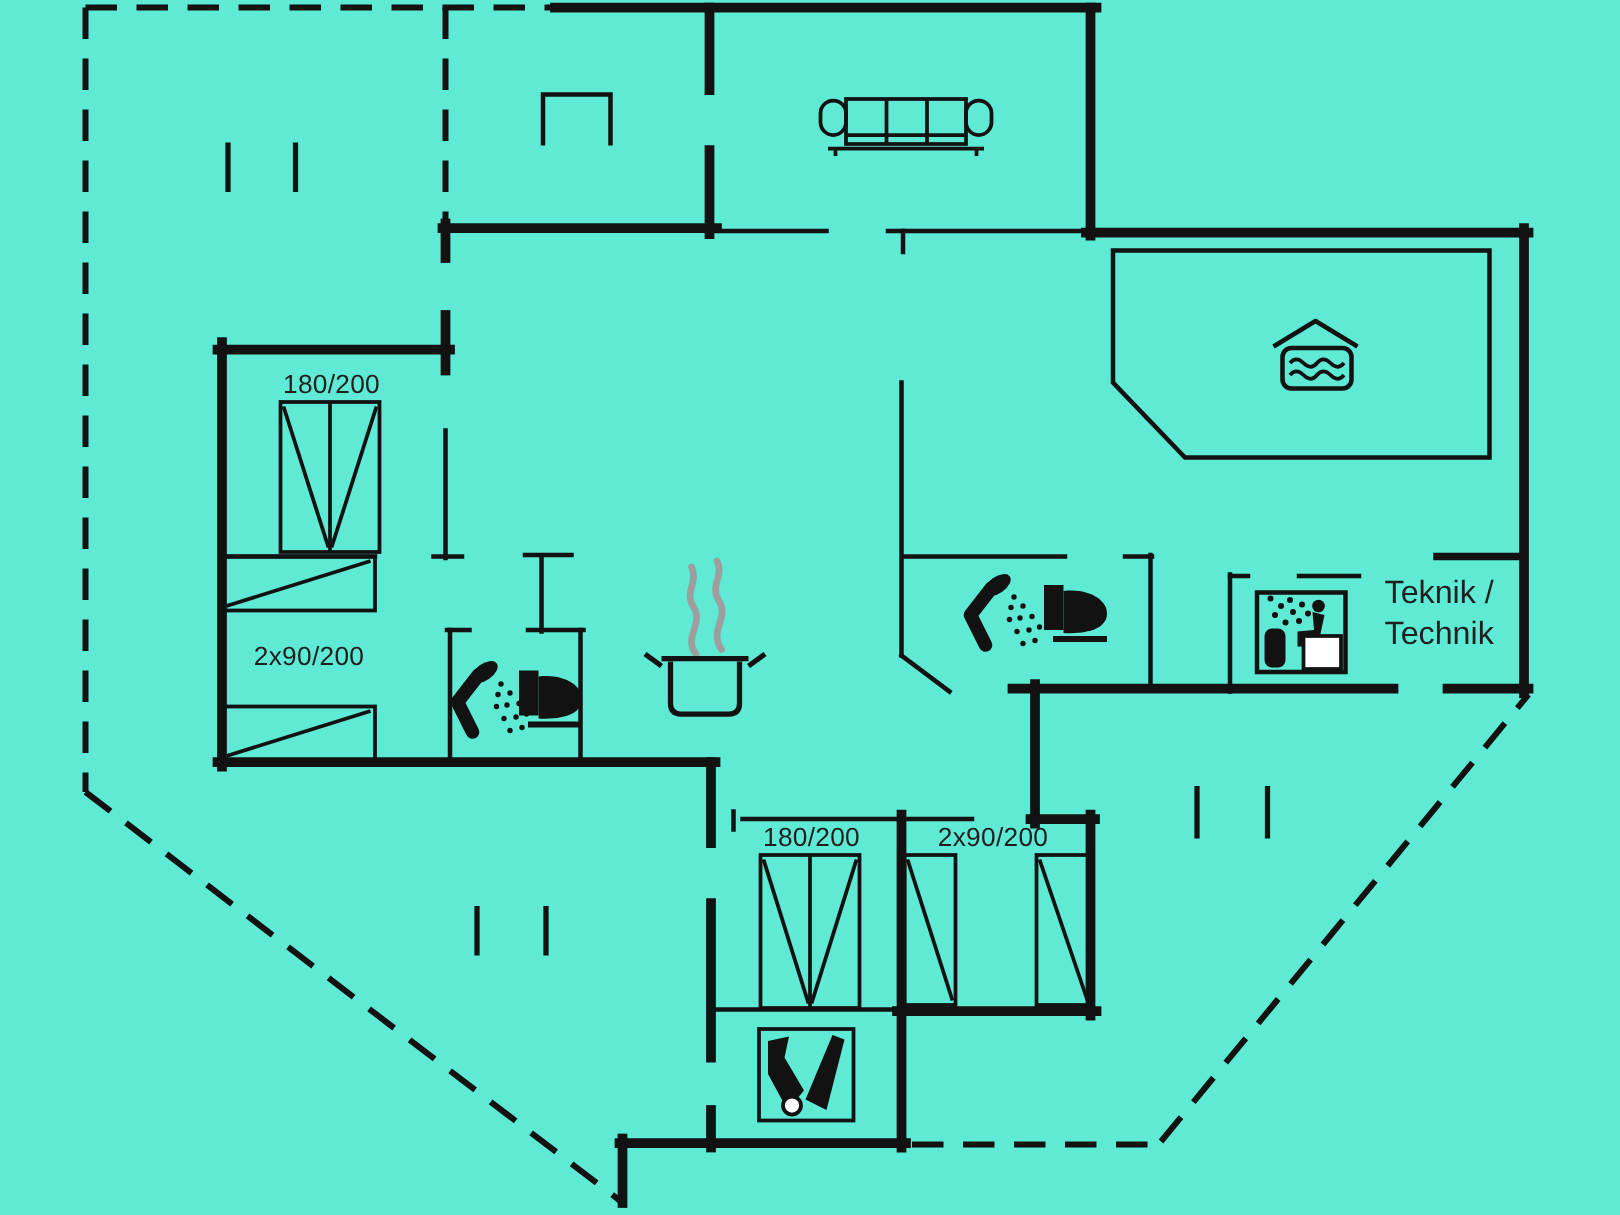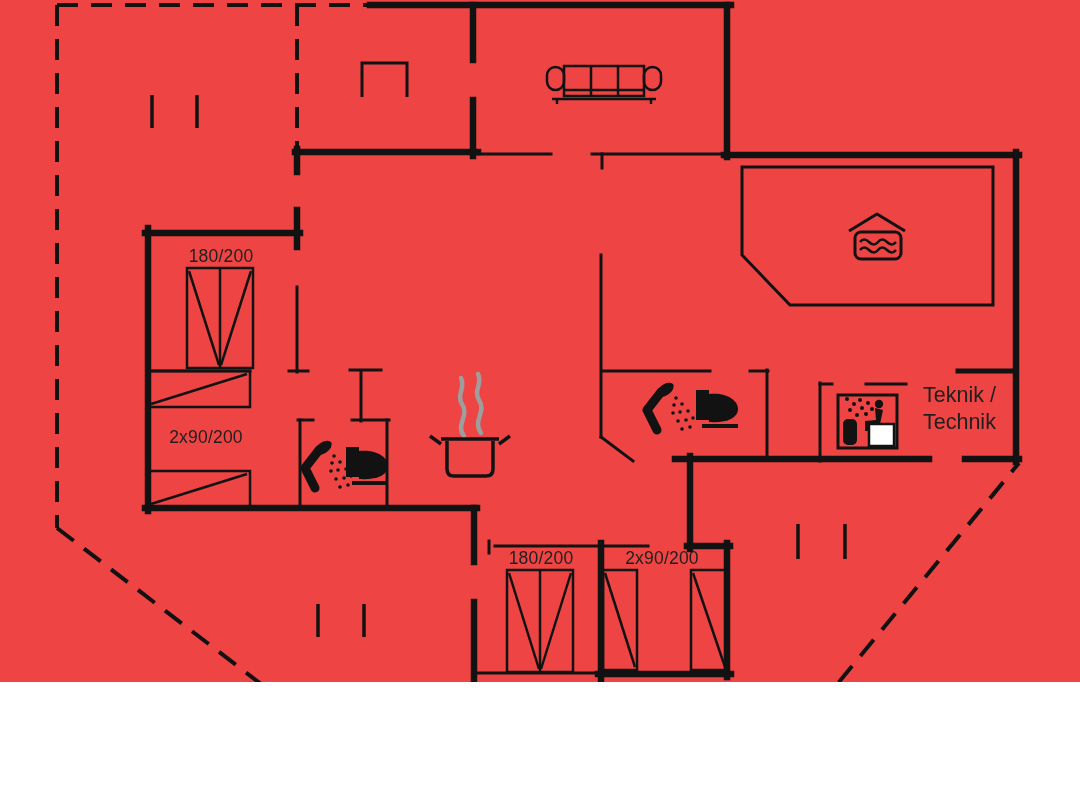--- a/index.html
+++ b/index.html
@@ -1,19 +1,19 @@
 <!DOCTYPE html>
 <html><head>
 <meta charset="utf-8">
 <style>
   html,body{margin:0;padding:0;background:#fff;}
   .plan-wrap{
     position:relative;
-    width:1080px;height:682px;
-    background:#ef4444;
+    width:1080px;height:810px;
+    background:#5eead4;
     font-family:"Liberation Sans", sans-serif;
     overflow:hidden;
   }
   svg{display:block;}
   text{fill:#1f1f1f;}
   .bed-label{font-size:17.5px;letter-spacing:0.2px;}
   .room-label{font-size:21.5px;}
 </style>
 </head>
 <body>

